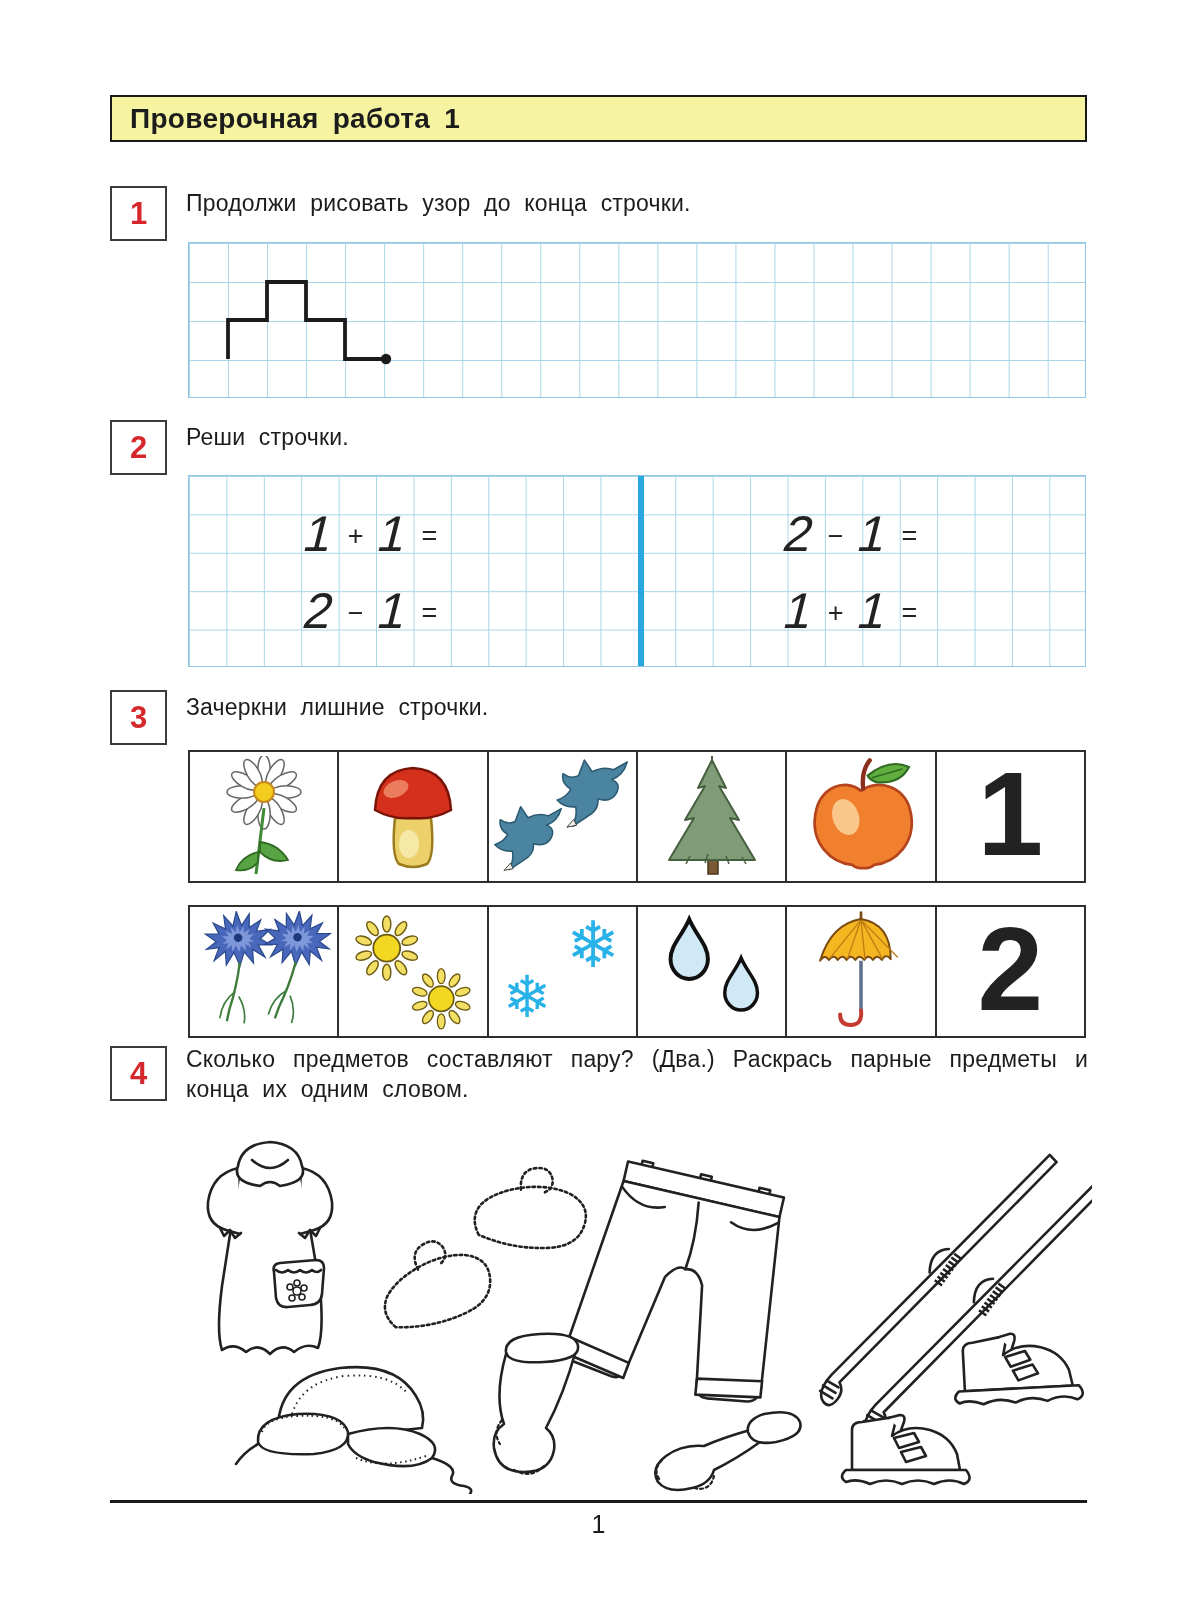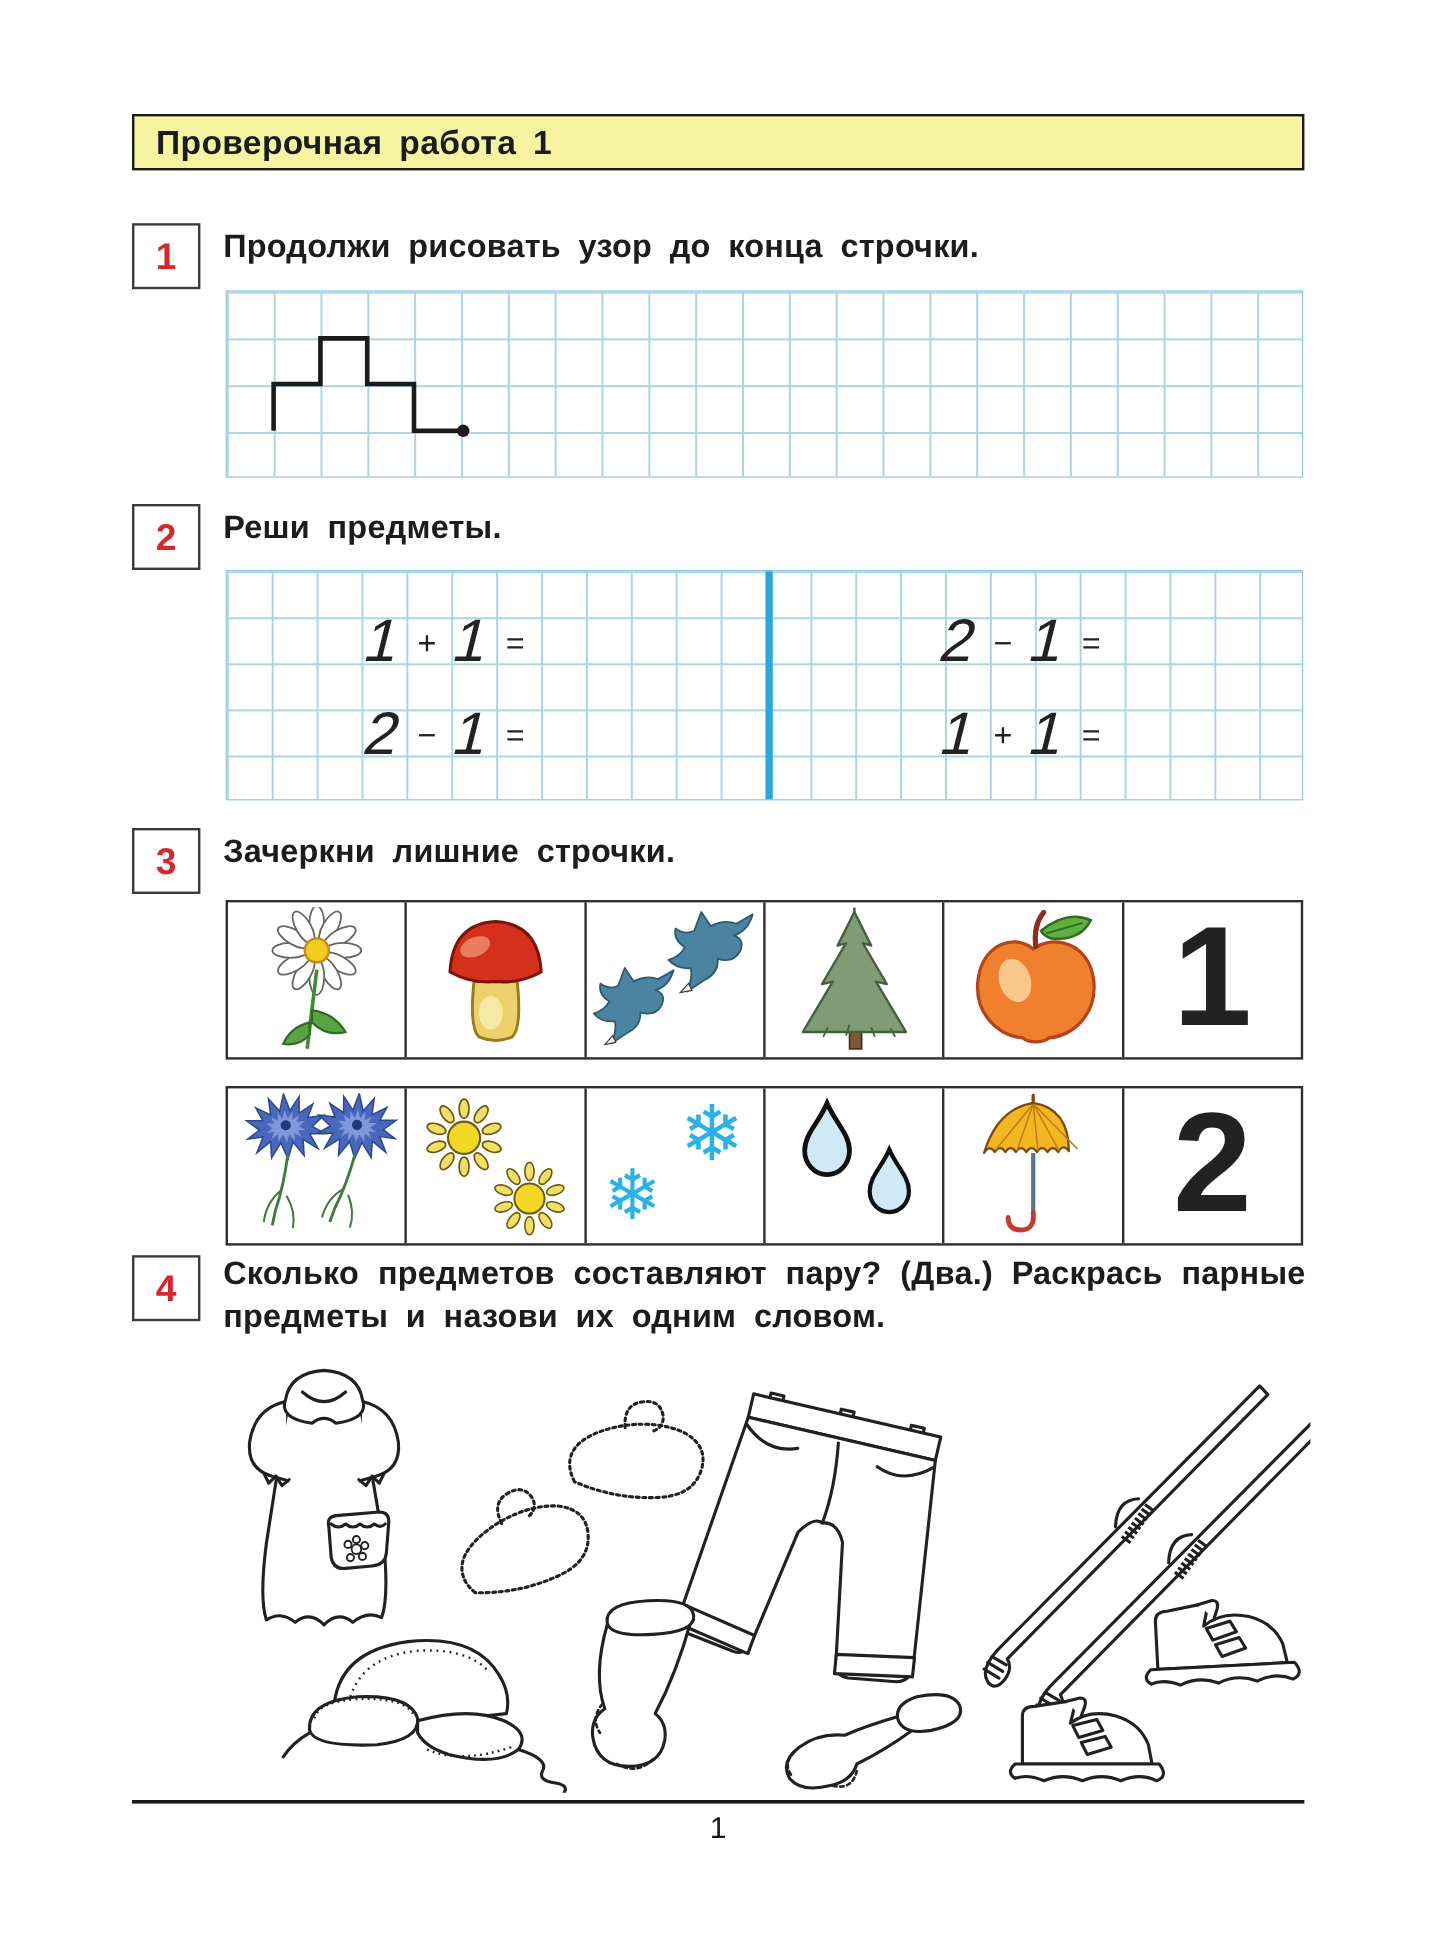--- a/index.html
+++ b/index.html
@@ -5,22 +5,22 @@
   html,body{margin:0;padding:0;background:#fff;}
   .page{position:relative;width:1100px;height:1620px;background:#fff;overflow:hidden;
         font-family:"Liberation Sans",sans-serif;color:#1c1c1c;}
   .banner{position:absolute;left:110px;top:95px;width:977px;height:47px;
           background:#f7f4a1;border:2.5px solid #1a1a1a;box-sizing:border-box;
           display:flex;align-items:center;}
   .banner span{font-size:28px;font-weight:bold;margin-left:18px;letter-spacing:.3px;word-spacing:6px;}
   .numbox{position:absolute;width:57px;height:55px;background:#fff;border:2px solid #3b3b3b;
           box-sizing:border-box;display:flex;align-items:center;justify-content:center;
           font-size:31px;font-weight:bold;color:#d6282c;}
-  .tasktext{position:absolute;left:186px;font-size:27px;line-height:1.32;letter-spacing:.2px;
-            word-spacing:7px;width:902px;text-align:justify;font-weight:bold;}
+  .tasktext{position:absolute;left:186px;font-size:23px;line-height:1.32;letter-spacing:.2px;
+            word-spacing:7px;width:902px;text-align:justify;}
   .grid{position:absolute;box-sizing:border-box;border:1.5px solid #8fc6e2;
         background-image:linear-gradient(to right,#a9d5ea 1.4px,transparent 1.4px),
                          linear-gradient(to bottom,#a9d5ea 1.4px,transparent 1.4px);}
   .grid1{left:188px;top:242px;width:898px;height:156px;background-size:39.04px 39px;}
   .grid2{left:188px;top:475px;width:898px;height:192px;background-size:37.42px 38.4px;}
   .divider{position:absolute;left:449px;top:0;width:6px;height:100%;background:#2ba7e0;}
   .eq{position:absolute;display:flex;align-items:center;gap:15px;height:56px;}
   .hw{font-family:"Liberation Sans",sans-serif;font-size:50px;display:inline-block;
       transform:skewX(-14deg);color:#222;}
   .op{font-size:27px;color:#222;padding-top:4px;}
@@ -58,21 +58,21 @@
   <div class="grid grid1">
     <svg width="898" height="156" viewBox="0 0 898 156">
       <polyline points="39,116 39,77 78,77 78,39 117,39 117,77 156,77 156,116 194,116" fill="none" stroke="#1b1b1b" stroke-width="3.8"></polyline>
       <circle cx="197" cy="116" r="5.2" fill="#1b1b1b"></circle>
     </svg>
   </div>
 
   <div class="numbox" style="left:110px;top:420px;">
     <span>2</span>
   </div>
-  <div class="tasktext" style="top:422px;width:700px;">Реши предметы.</div>
+  <div class="tasktext" style="top:422px;width:700px;">Реши строчки.</div>
 
   <div class="grid grid2">
     <div class="divider"></div>
     <div class="eq" style="left:116px;top:30px;">
       <span class="hw">1</span>
       <span class="op">+</span>
       <span class="hw">1</span>
       <span class="op">=</span>
     </div>
     <div class="eq" style="left:116px;top:107px;">
@@ -246,21 +246,21 @@
       </svg>
     </div>
     <div class="cell">
       <span class="bignum">2</span>
     </div>
   </div>
 
   <div class="numbox" style="left:110px;top:1046px;">
     <span>4</span>
   </div>
-  <div class="tasktext" style="top:1044px;">Сколько предметов составляют пару? (Два.) Раскрась парные предметы и назови их одним словом.</div>
+  <div class="tasktext" style="top:1044px;">Сколько предметов составляют пару? (Два.) Раскрась парные предметы и конца их одним словом.</div>
 
   <svg style="position:absolute;left:148px;top:1122px;" width="944" height="372" viewBox="0 0 944 372">
 
     <g transform="translate(34,14)">
       <path class="line fillw" d="M58,34 L40,150 Q34,196 40,214 Q52,206 64,216 Q76,206 88,218 Q100,206 112,216 Q124,206 136,212 Q142,196 138,152 L118,34 Z"></path>
       <path class="line fillw" d="M56,32 Q30,38 26,66 Q24,88 44,94 L58,98"></path>
       <path class="line" d="M38,92 l4,8 l6,-6 l5,8 l6,-5"></path>
       <path class="line fillw" d="M120,32 Q146,38 150,66 Q152,88 132,94 L118,98"></path>
       <path class="line" d="M138,92 l-4,8 l-6,-6 l-5,8 l-6,-5"></path>
       <path class="line fillw" d="M56,30 Q60,8 88,6 Q116,8 120,30 Q126,46 98,50 Q88,42 78,50 Q50,46 56,30 Z"></path>

